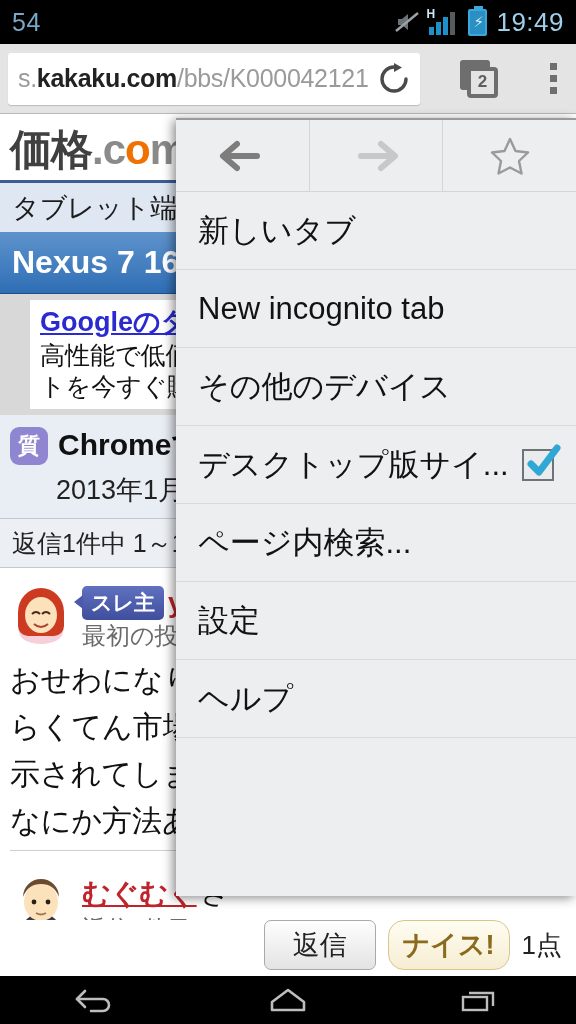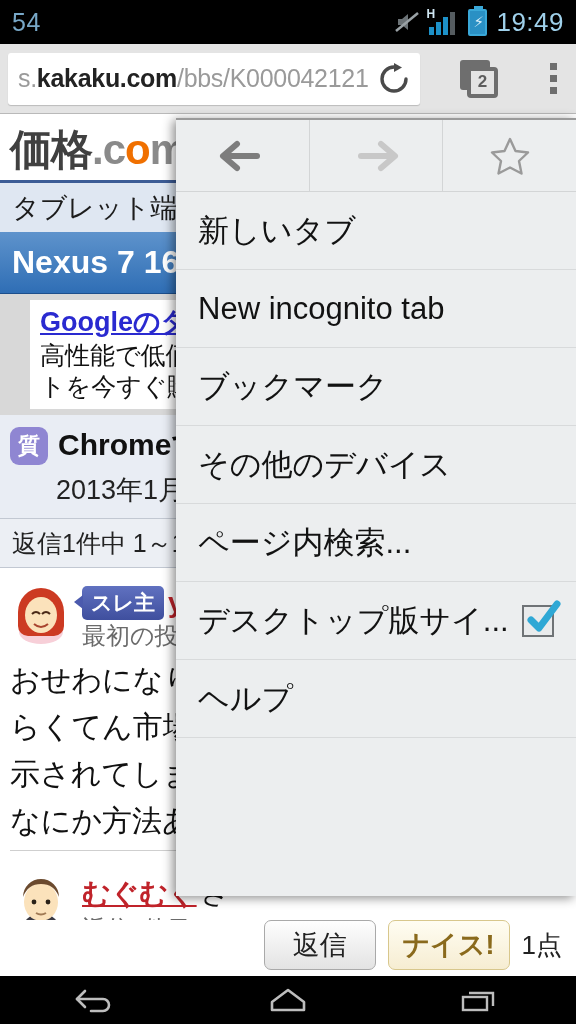--- a/index.html
+++ b/index.html
@@ -120,21 +120,21 @@
   .actionrow {
     position:absolute; left:0; bottom:0; width:576px; height:56px;
     display:flex; align-items:center; justify-content:flex-end; gap:12px; padding:0 14px 6px 0;
     background:#fff;
   }
   .btn-reply {
     background:linear-gradient(#fefefe,#e3e3e3); border:1px solid #a9a9a9; border-radius:7px;
     padding:6px 28px; font-size:27px; color:#222;
   }
   .btn-nice {
-    background:linear-gradient(#fffdf2,#f6edd2); border:1px solid #d8c78c; border-radius:7px;
+    background:linear-gradient(#fffdf2,#f6edd2); border:1px solid #d8c78c; border-radius:16px;
     padding:6px 14px; font-size:27px; color:#8a6a1c; font-weight:bold;
   }
   .pts { font-size:26px; color:#222; }
 
   
   .menu {
     position:absolute; left:176px; top:118px; width:400px; height:778px;
     background:#eceeef; box-shadow:-3px 2px 10px rgba(0,0,0,.45);
     border-top:2px solid #9a9a9a; overflow:hidden;
   }
@@ -326,35 +326,35 @@
       </div>
     </div>
 
     <div class="menu-item">
       <span class="lbl">新しいタブ</span>
     </div>
     <div class="menu-item">
       <span class="lbl">New incognito tab</span>
     </div>
     <div class="menu-item">
-      <span class="lbl">ブックマーク</span>
-    </div>
-    <div class="menu-item">
       <span class="lbl">その他のデバイス</span>
-    </div>
-    <div class="menu-item">
-      <span class="lbl">ページ内検索...</span>
     </div>
     <div class="menu-item">
       <span class="lbl">デスクトップ版サイ...</span>
       <span class="chk">
         <svg width="40" height="40" viewBox="0 0 40 40">
           <path d="M8 22 L16 30 L34 6" fill="none" stroke="#2fa8d5" stroke-width="7" stroke-linecap="round" stroke-linejoin="round"></path>
         </svg>
       </span>
+    </div>
+    <div class="menu-item">
+      <span class="lbl">ページ内検索...</span>
+    </div>
+    <div class="menu-item">
+      <span class="lbl">設定</span>
     </div>
     <div class="menu-item">
       <span class="lbl">ヘルプ</span>
     </div>
   </div>
 
   <div class="navbar-sys">
     <span class="nb">
       <svg width="46" height="30" viewBox="0 0 46 30">
         <path d="M12 6 L4 14 L12 22" fill="none" stroke="#bdbdbd" stroke-width="2.6" stroke-linecap="round" stroke-linejoin="round"></path>

